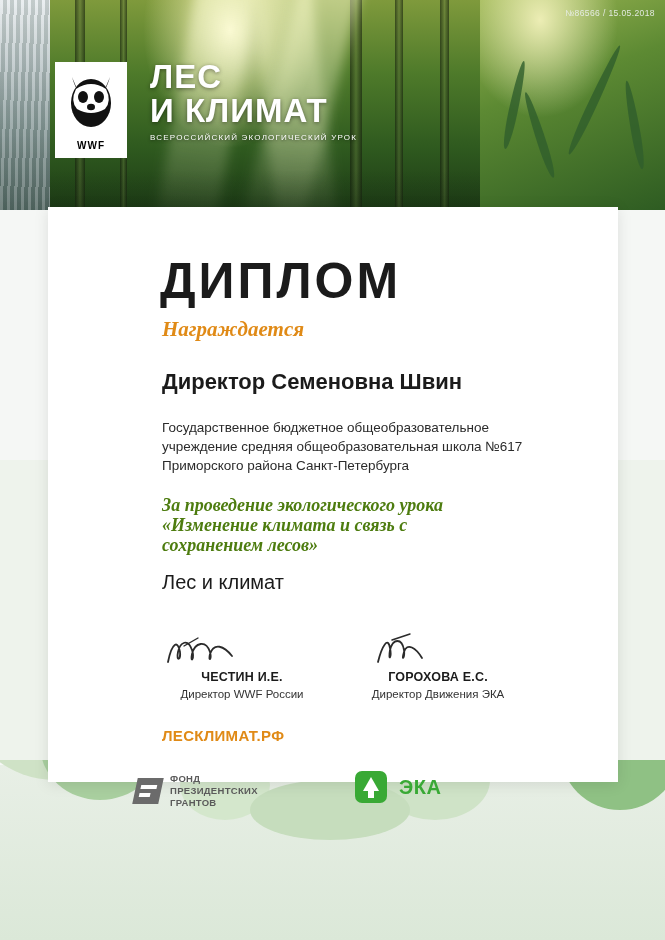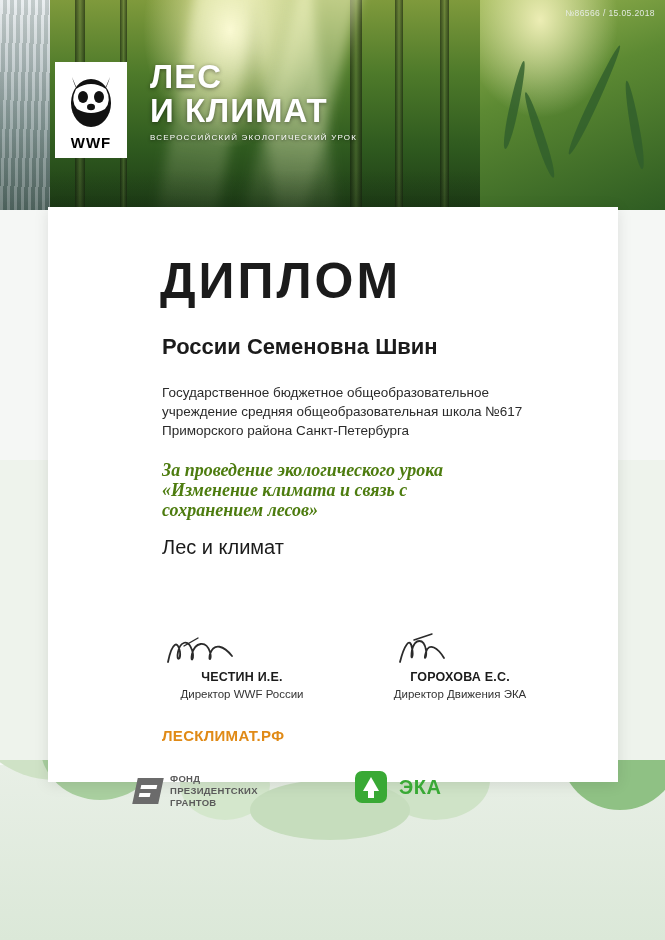--- a/index.html
+++ b/index.html
@@ -104,21 +104,21 @@
     position: absolute;
     left: 7px; top: 5px;
     width: 58px; height: 62px;
   }
   .wwf-text {
     position: absolute;
     left: 0; bottom: 7px;
     width: 72px;
     text-align: center;
     font-weight: bold;
-    font-size: 15px;
+    font-size: 10px;
     letter-spacing: 1px;
     color: #000;
   }
   .lesson-title {
     position: absolute;
     left: 150px; top: 60px;
     color: #ffffff;
   }
   .lesson-title .l1, .lesson-title .l2 {
     font-weight: bold;
@@ -213,21 +213,21 @@
     font-weight: normal;
     color: #1b1b1b;
   }
 
   
   .signatures {
     position: absolute;
     left: 114px; top: 425px;
     width: 400px;
     display: flex;
-    gap: 58px;
+    gap: 36px;
   }
   .sig-block { width: 160px; }
   .sig-img { height: 38px; position: relative; }
   .sig-name {
     font-size: 12.5px;
     font-weight: bold;
     color: #1b1b1b;
     text-align: center;
     letter-spacing: .2px;
   }
@@ -372,21 +372,22 @@
     <div class="lesson-title">
       <div class="l1">ЛЕС</div>
       <div class="l2">И КЛИМАТ</div>
       <div class="sub">ВСЕРОССИЙСКИЙ ЭКОЛОГИЧЕСКИЙ УРОК</div>
     </div>
   </div>
 
   <div class="card">
     <div class="card-inner">
       <div class="diploma">ДИПЛОМ</div>
-      <div class="recipient">России Семеновна Швин</div>
+      <div class="awarded">Награждается</div>
+      <div class="recipient">Директор Семеновна Швин</div>
       <div class="org">Государственное бюджетное общеобразовательное учреждение средняя общеобразовательная школа №617 Приморского района Санкт-Петербурга</div>
       <div class="reason">За проведение экологического урока «Изменение климата и связь с сохранением лесов»</div>
       <div class="event">Лес и климат</div>
     </div>
 
     <div class="signatures">
       <div class="sig-block">
         <div class="sig-img">
           <svg width="120" height="38" viewBox="0 0 120 38">
             <path d="M6 30 C10 10, 16 8, 18 20 C19 28, 14 30, 16 20 C18 10, 26 6, 30 18 C33 27, 28 32, 30 22 C33 10, 44 8, 48 20 C50 28, 46 30, 48 22 C52 10, 62 14, 70 24" fill="none" stroke="#2b2b2b" stroke-width="1.8" stroke-linecap="round"></path>

